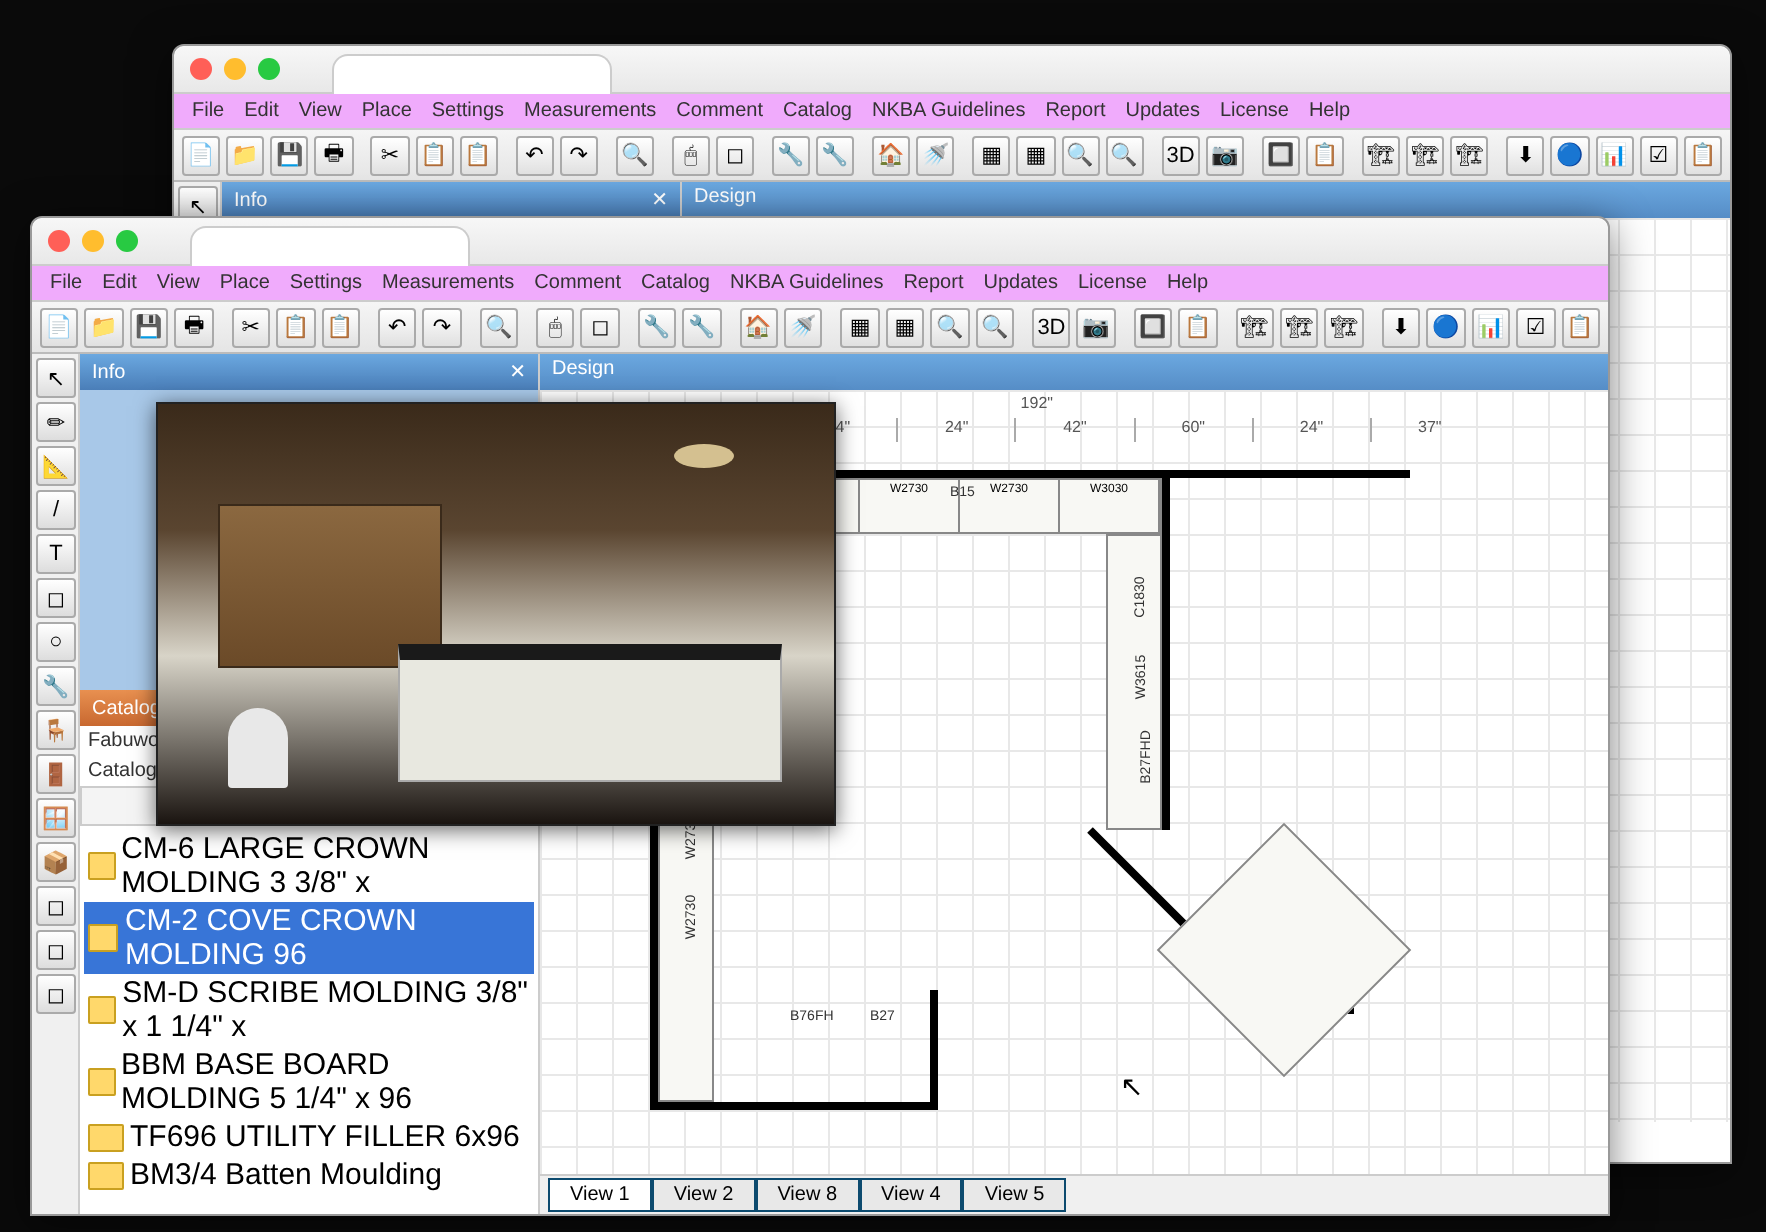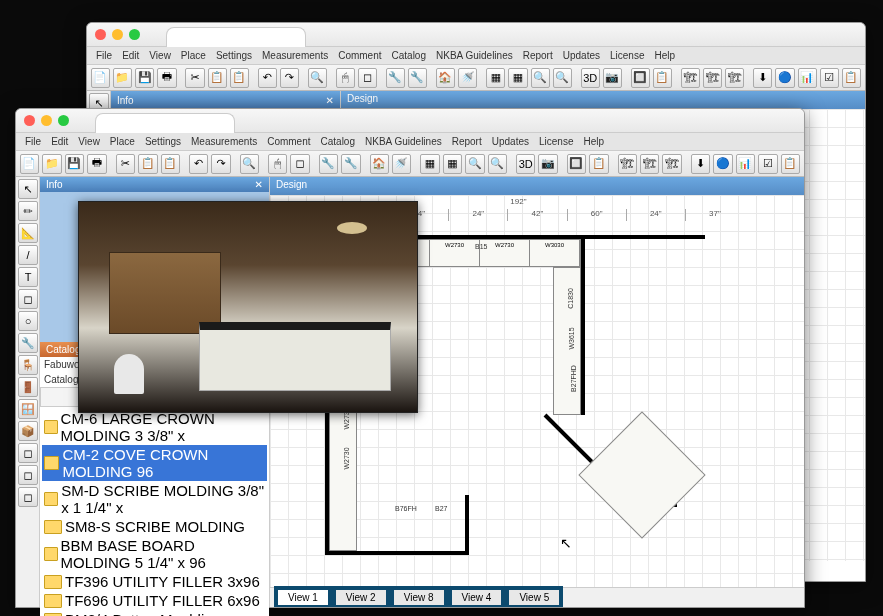--- a/index.html
+++ b/index.html
@@ -6,42 +6,42 @@
 body{background:#0a0a0a;width:883px;height:616px;position:relative;overflow:hidden}
 .window{position:absolute;background:#fff;border:1px solid #999;border-radius:6px 6px 0 0;box-shadow:0 4px 20px rgba(0,0,0,.5)}
 .window.back{left:86px;top:22px;width:780px;height:560px}
 .window.front{left:15px;top:108px;width:790px;height:500px}
 .titlebar{height:24px;background:linear-gradient(#f7f7f7,#e8e8e8);border-radius:6px 6px 0 0;display:flex;align-items:center;padding:0 8px;border-bottom:1px solid #ccc}
 .dot{width:11px;height:11px;border-radius:50%;margin-right:6px}
 .dot.red{background:#ff5f57}
 .dot.yel{background:#ffbd2e}
 .dot.grn{background:#28ca42}
 .tab-curve{width:140px;height:20px;background:#fff;margin-left:20px;border-radius:8px 8px 0 0;border:1px solid #ccc;border-bottom:none;margin-top:4px}
-.menubar{height:18px;background:#e5e5e5;display:flex;align-items:center;padding:0 4px;border-bottom:1px solid #ccc;font-size:10px}
+.menubar{height:18px;background:#f0abfc;display:flex;align-items:center;padding:0 4px;border-bottom:1px solid #ccc;font-size:10px}
 .menubar span{padding:0 5px;color:#333;cursor:pointer}
 .toolbar{height:26px;background:linear-gradient(#f5f5f5,#e5e5e5);border-bottom:1px solid #bbb;display:flex;align-items:center;padding:0 4px;gap:3px}
 .tbtn{width:20px;height:20px;background:linear-gradient(#fff,#e0e0e0);border:1px solid #aaa;border-radius:2px;display:flex;align-items:center;justify-content:center;font-size:11px;cursor:pointer}
 .tbtn.sep{width:3px;border:none;background:none}
 .content{display:flex;height:calc(100% - 68px);position:relative}
 .left-tools{width:24px;background:#f0f0f0;border-right:1px solid #ccc;display:flex;flex-direction:column;gap:2px;padding:2px}
 .lt{width:20px;height:20px;background:linear-gradient(#fff,#ddd);border:1px solid #aaa;border-radius:2px;font-size:11px;display:flex;align-items:center;justify-content:center}
 .side-panel{width:230px;display:flex;flex-direction:column;border-right:1px solid #ccc}
 .panel-header{height:18px;background:linear-gradient(#6ba8e0,#4a7eb8);color:#fff;font-size:10px;padding:2px 6px;display:flex;justify-content:space-between;align-items:center}
 .info-body{flex:1;background:#a8c8e8}
 .catalog-panel{background:#fff}
 .cat-label{font-size:10px;padding:2px 4px;color:#333}
 .cat-tree{font-size:15px;padding:2px}
 .cat-row{display:flex;align-items:center;padding:1px 2px;gap:3px}
 .cat-row .fold{width:18px;height:14px;background:#ffd86b;border:1px solid #c9a020;border-radius:1px}
 .cat-row.sel{background:#3875d7;color:#fff}
 .design-area{flex:1;position:relative;background:#fff;overflow:hidden}
 .design-header{height:28px;background:linear-gradient(#6ba8e0,#4a7eb8);color:#fff;font-size:10px;padding:2px 6px}
 .canvas{position:absolute;inset:18px 0 20px 0;background:#fff;background-image:linear-gradient(#e8e8e8 1px,transparent 1px),linear-gradient(90deg,#e8e8e8 1px,transparent 1px);background-size:18px 18px}
 .view-tabs{position:absolute;bottom:0;left:0;right:0;height:20px;background:#f0f0f0;border-top:1px solid #ccc;display:flex;align-items:center;padding:0 4px;gap:0;font-size:10px}
-.vtab{padding:2px 10px;border:4px solid #0c4a6e;background:#e8e8e8;cursor:pointer}
+.vtab{padding:2px 10px;border:1px solid #0c4a6e;background:#e8e8e8;cursor:pointer}
 .vtab.active{background:#fff}
 .render{position:absolute;left:78px;top:201px;width:340px;height:212px;background:linear-gradient(180deg,#3a2a1a 0%,#5a4530 30%,#d8d4c8 60%,#1a1410 100%);border:1px solid #222;box-shadow:0 2px 10px rgba(0,0,0,.6);z-index:50}
 .render::before{content:"";position:absolute;left:30px;top:50px;width:110px;height:80px;background:linear-gradient(#8b6840,#6b4a28);border:1px solid #3a2a1a}
 .render::after{content:"";position:absolute;left:120px;top:120px;width:190px;height:60px;background:#e8e8e0;border:1px solid #aaa;border-top:8px solid #1a1a1a}
 .render .stool{position:absolute;left:35px;bottom:18px;width:30px;height:40px;background:#e8e8e8;border-radius:15px 15px 2px 2px}
 .render .light{position:absolute;right:50px;top:20px;width:30px;height:12px;background:#d4c090;border-radius:50%}
 .fp-wall{position:absolute;background:#000}
 .dim-text{position:absolute;font-size:8px;color:#555}
 .cab-label{position:absolute;font-size:7px;color:#333}
 .cursor{position:absolute;font-size:14px;color:#000}
@@ -261,29 +261,21 @@
             <div class="cat-row sel">
               <div class="fold"></div>
               <span>CM-2 COVE CROWN MOLDING  96</span>
             </div>
             <div class="cat-row">
               <div class="fold"></div>
               <span>SM-D SCRIBE MOLDING 3/8" x 1 1/4" x</span>
             </div>
             <div class="cat-row">
               <div class="fold"></div>
-              <span>SM8-S SCRIBE MOLDING</span>
-            </div>
-            <div class="cat-row">
-              <div class="fold"></div>
               <span>BBM BASE BOARD MOLDING 5 1/4" x 96</span>
-            </div>
-            <div class="cat-row">
-              <div class="fold"></div>
-              <span>TF396 UTILITY FILLER 3x96</span>
             </div>
             <div class="cat-row">
               <div class="fold"></div>
               <span>TF696 UTILITY FILLER 6x96</span>
             </div>
             <div class="cat-row">
               <div class="fold"></div>
               <span>BM3/4 Batten Moulding</span>
             </div>
           </div>

